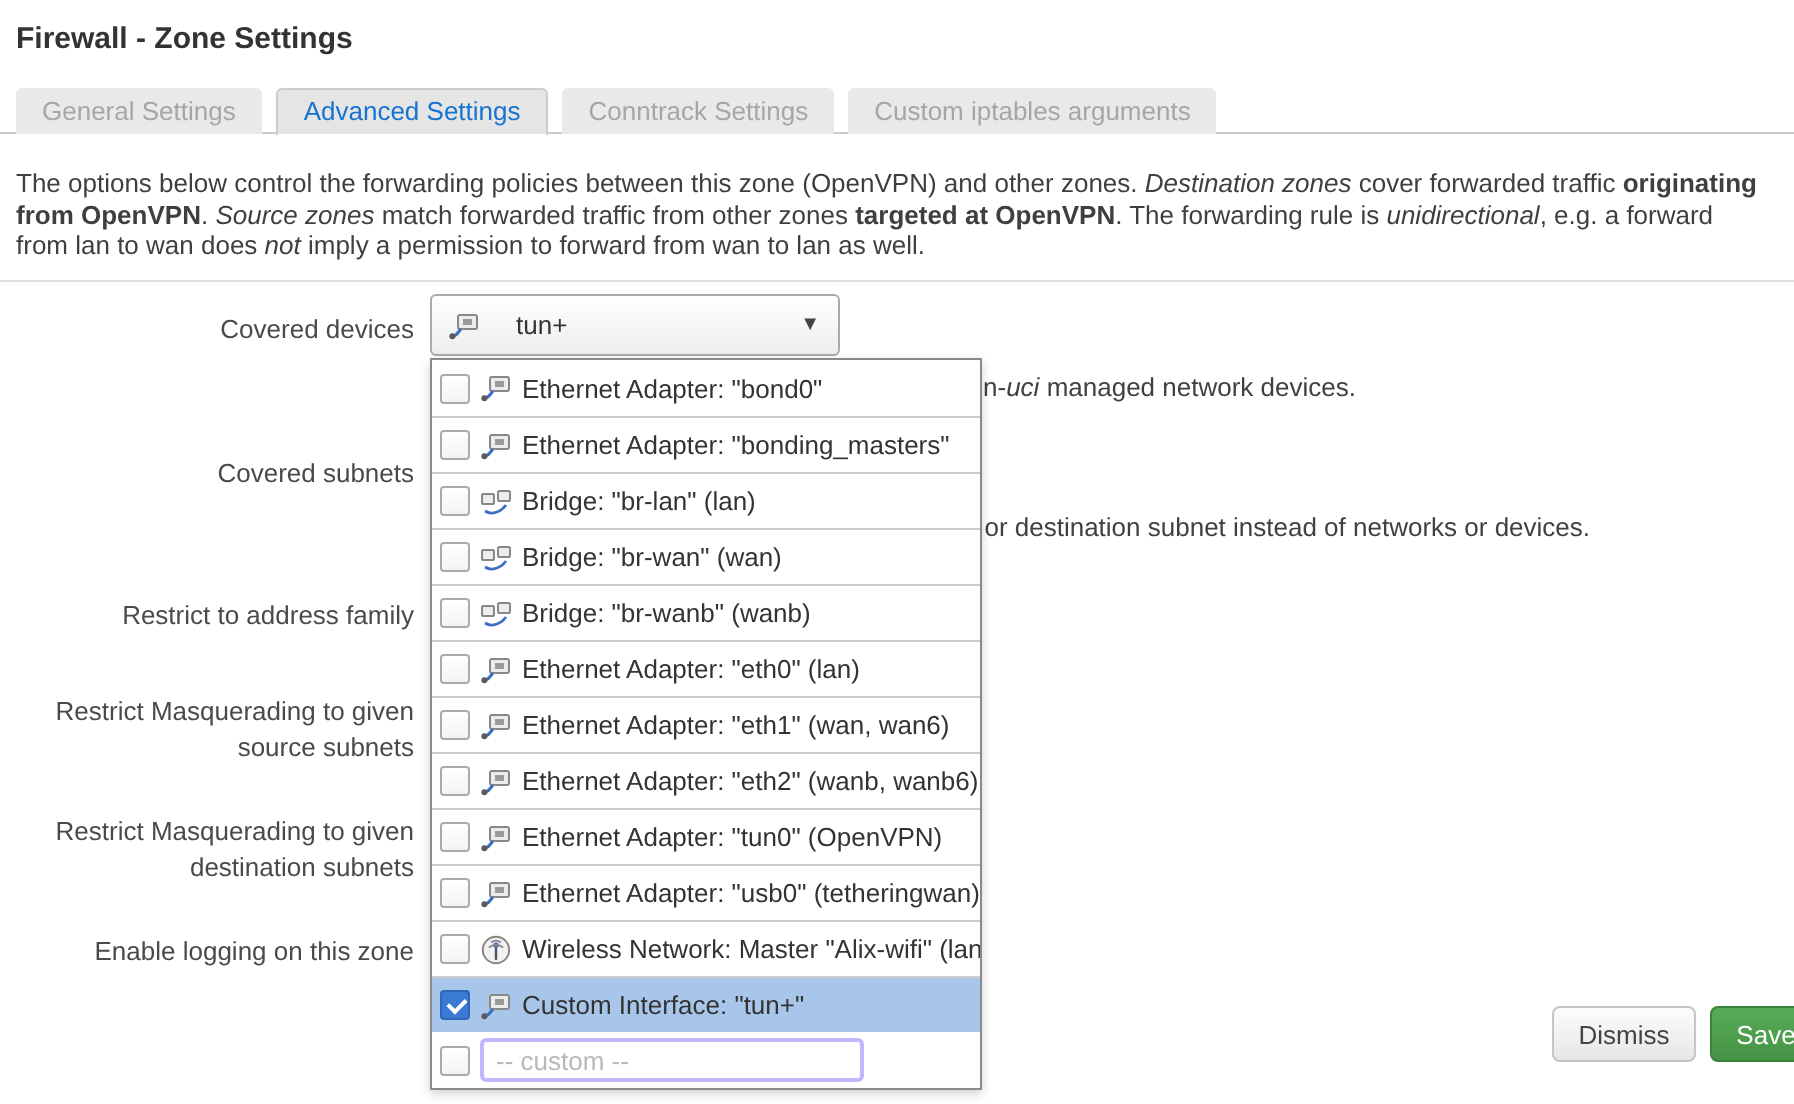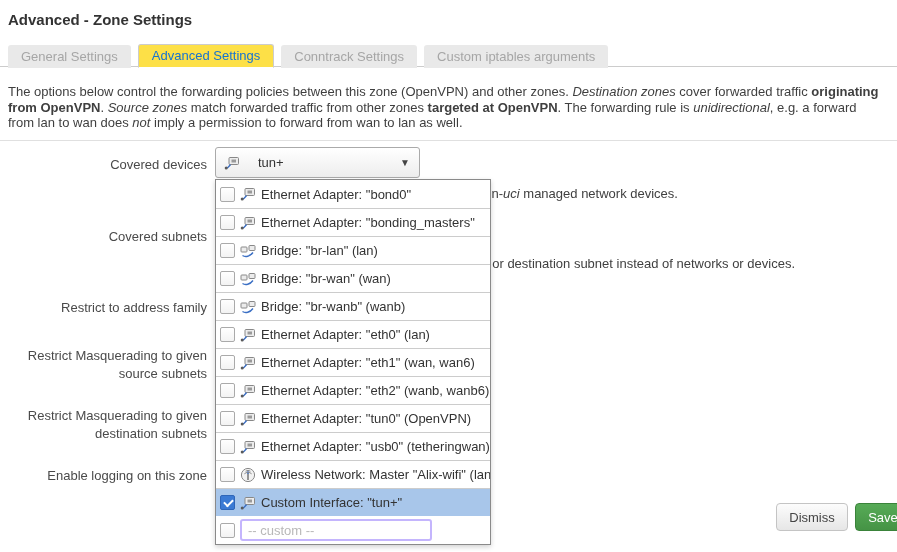--- a/index.html
+++ b/index.html
@@ -3,24 +3,24 @@
 <meta charset="utf-8">
 <style>
   * { margin:0; padding:0; box-sizing:border-box; }
   html,body { background:#fff; }
   body { font-family:"Liberation Sans", sans-serif; font-size:13px; color:#404040; }
   #app { position:relative; width:897px; height:552px; background:#fff; overflow:hidden; }
 
   .page-title { position:absolute; left:8px; top:11px; font-size:15px; font-weight:bold; color:#333; }
 
   .tabline { position:absolute; left:0; top:66px; width:897px; border-top:1px solid #ccc; z-index:1; }
-  .tabbar { position:absolute; left:8px; top:44px; display:flex; gap:7px; z-index:3;align-items:center; }
+  .tabbar { position:absolute; left:8px; top:44px; display:flex; gap:7px; z-index:3; }
   .tab { height:23px; line-height:23px; padding:0 13px; background:#e9e9e9; color:#a6a6a6;
          border-radius:3px 3px 0 0; cursor:pointer; white-space:nowrap; }
-  .tab.active { height:24px; line-height:21px; background:#fde047; border:1px solid #ccc; border-bottom:1px solid #fff;
+  .tab.active { height:24px; line-height:21px; background:#e5e5e5; border:1px solid #ccc; border-bottom:1px solid #fff;
                 color:#1673d1; }
 
   .intro { position:absolute; left:8px; top:84px; width:878px; line-height:15.5px; color:#3f3f3f; }
   .seg-i { font-style:italic; }
   .seg-b { font-weight:bold; }
 
   .hr { position:absolute; left:0; top:140px; width:897px; border-top:1px solid #e0e0e0; }
 
   .flabel { position:absolute; left:0; width:207px; text-align:right; color:#4a4a4a; line-height:18px; }
 
@@ -55,21 +55,21 @@
   .btn-dismiss { left:748px; width:72px; background:linear-gradient(#fcfcfc,#e6e6e6);
                  border:1px solid #c4c4c4; color:#444; }
   .btn-save { left:827px; width:56px; background:linear-gradient(#57ab57,#459345);
               border:1px solid #3a833a; color:#fff; }
 </style>
 </head>
 <body>
 
 <div id="app">
 
-  <div class="page-title">Advanced - Zone Settings</div>
+  <div class="page-title">Firewall - Zone Settings</div>
 
   <div class="tabline"></div>
   <div class="tabbar">
       <div class="tab">General Settings</div>
       <div class="tab active">Advanced Settings</div>
       <div class="tab">Conntrack Settings</div>
       <div class="tab">Custom iptables arguments</div>
     </div>
 
   <p class="intro"><span>The options below control the forwarding policies between this zone (OpenVPN) and other zones. </span><span class="seg-i">Destination zones</span><span> cover forwarded traffic </span><span class="seg-b">originating from OpenVPN</span><span>. </span><span class="seg-i">Source zones</span><span> match forwarded traffic from other zones </span><span class="seg-b">targeted at OpenVPN</span><span>. The forwarding rule is </span><span class="seg-i">unidirectional</span><span>, e.g. a forward from lan to wan does </span><span class="seg-i">not</span><span> imply a permission to forward from wan to lan as well.</span></p>

